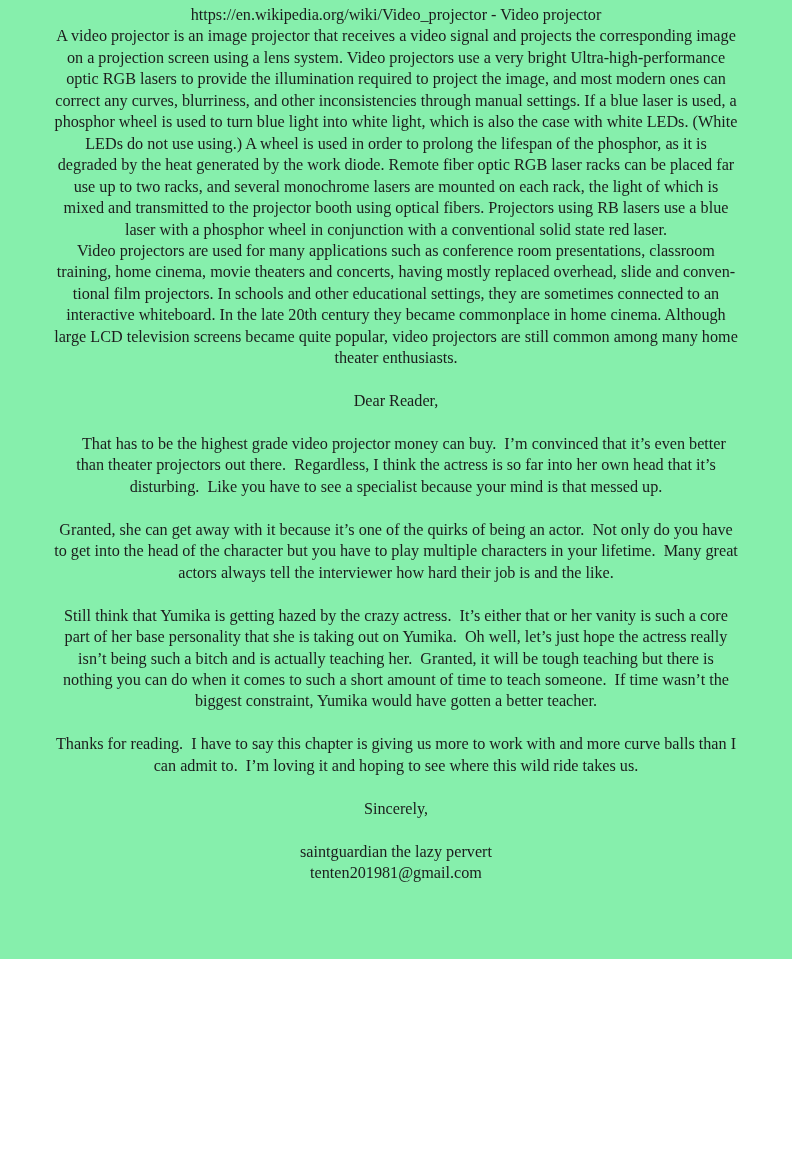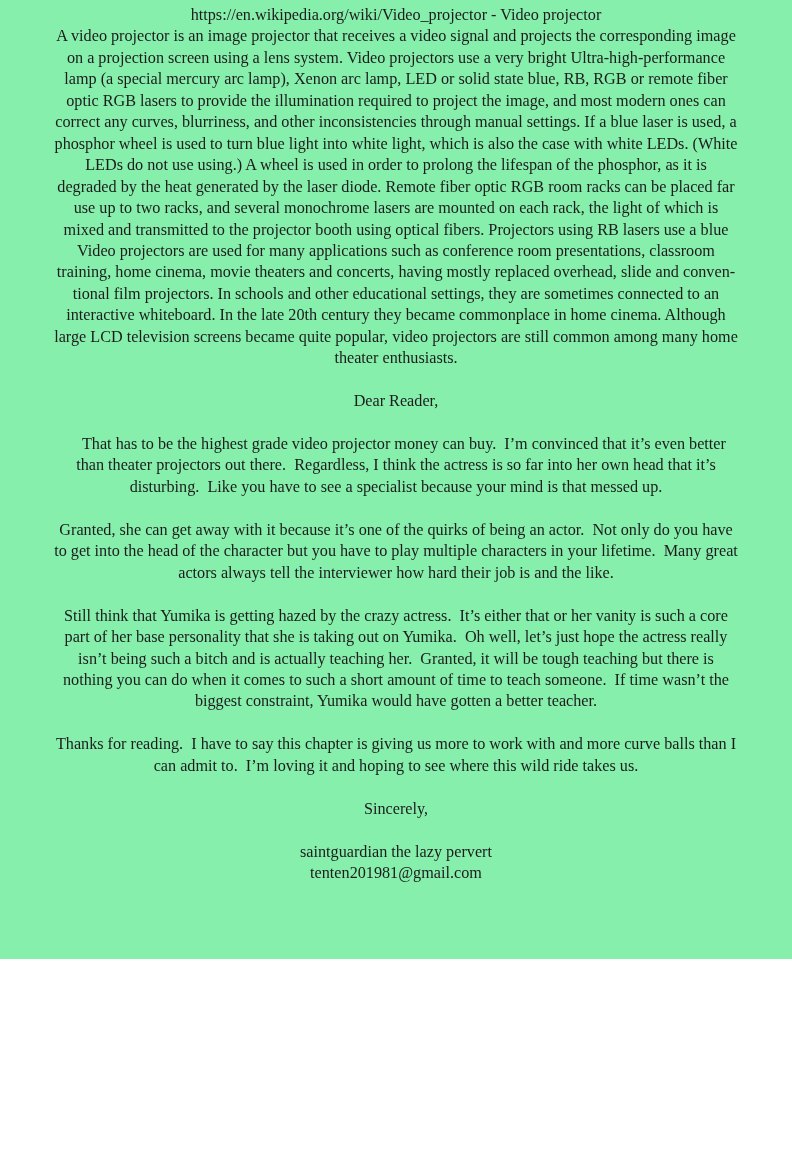--- a/index.html
+++ b/index.html
@@ -43,28 +43,28 @@
 </head>
 <body>
 
 <div class="page">
 
   <div class="center-block">
     <div class="line header-line">https://en.wikipedia.org/wiki/Video_projector - Video projector</div>
     <div>
         <div class="line">A video projector is an image projector that receives a video signal and projects the corresponding image</div>
         <div class="line">on a projection screen using a lens system. Video projectors use a very bright Ultra-high-performance</div>
-        <div class="line">lamp (a special mercury arc lamp), Xenon arc lamp, LED or solid state blue, RB, RGB or remote fiber</div>
         <div class="line">optic RGB lasers to provide the illumination required to project the image, and most modern ones can</div>
         <div class="line">correct any curves, blurriness, and other inconsistencies through manual settings. If a blue laser is used, a</div>
         <div class="line">phosphor wheel is used to turn blue light into white light, which is also the case with white LEDs. (White</div>
         <div class="line">LEDs do not use using.) A wheel is used in order to prolong the lifespan of the phosphor, as it is</div>
-        <div class="line">degraded by the heat generated by the laser diode. Remote fiber optic RGB room racks can be placed far</div>
+        <div class="line">degraded by the heat generated by the work diode. Remote fiber optic RGB laser racks can be placed far</div>
         <div class="line">use up to two racks, and several monochrome lasers are mounted on each rack, the light of which is</div>
         <div class="line">mixed and transmitted to the projector booth using optical fibers. Projectors using RB lasers use a blue</div>
+        <div class="line">laser with a phosphor wheel in conjunction with a conventional solid state red laser.</div>
       </div>
     <div>
         <div class="line">Video projectors are used for many applications such as conference room presentations, classroom</div>
         <div class="line">training, home cinema, movie theaters and concerts, having mostly replaced overhead, slide and conven-</div>
         <div class="line">tional film projectors. In schools and other educational settings, they are sometimes connected to an</div>
         <div class="line">interactive whiteboard. In the late 20th century they became commonplace in home cinema. Although</div>
         <div class="line">large LCD television screens became quite popular, video projectors are still common among many home</div>
         <div class="line">theater enthusiasts.</div>
       </div>
   </div>

